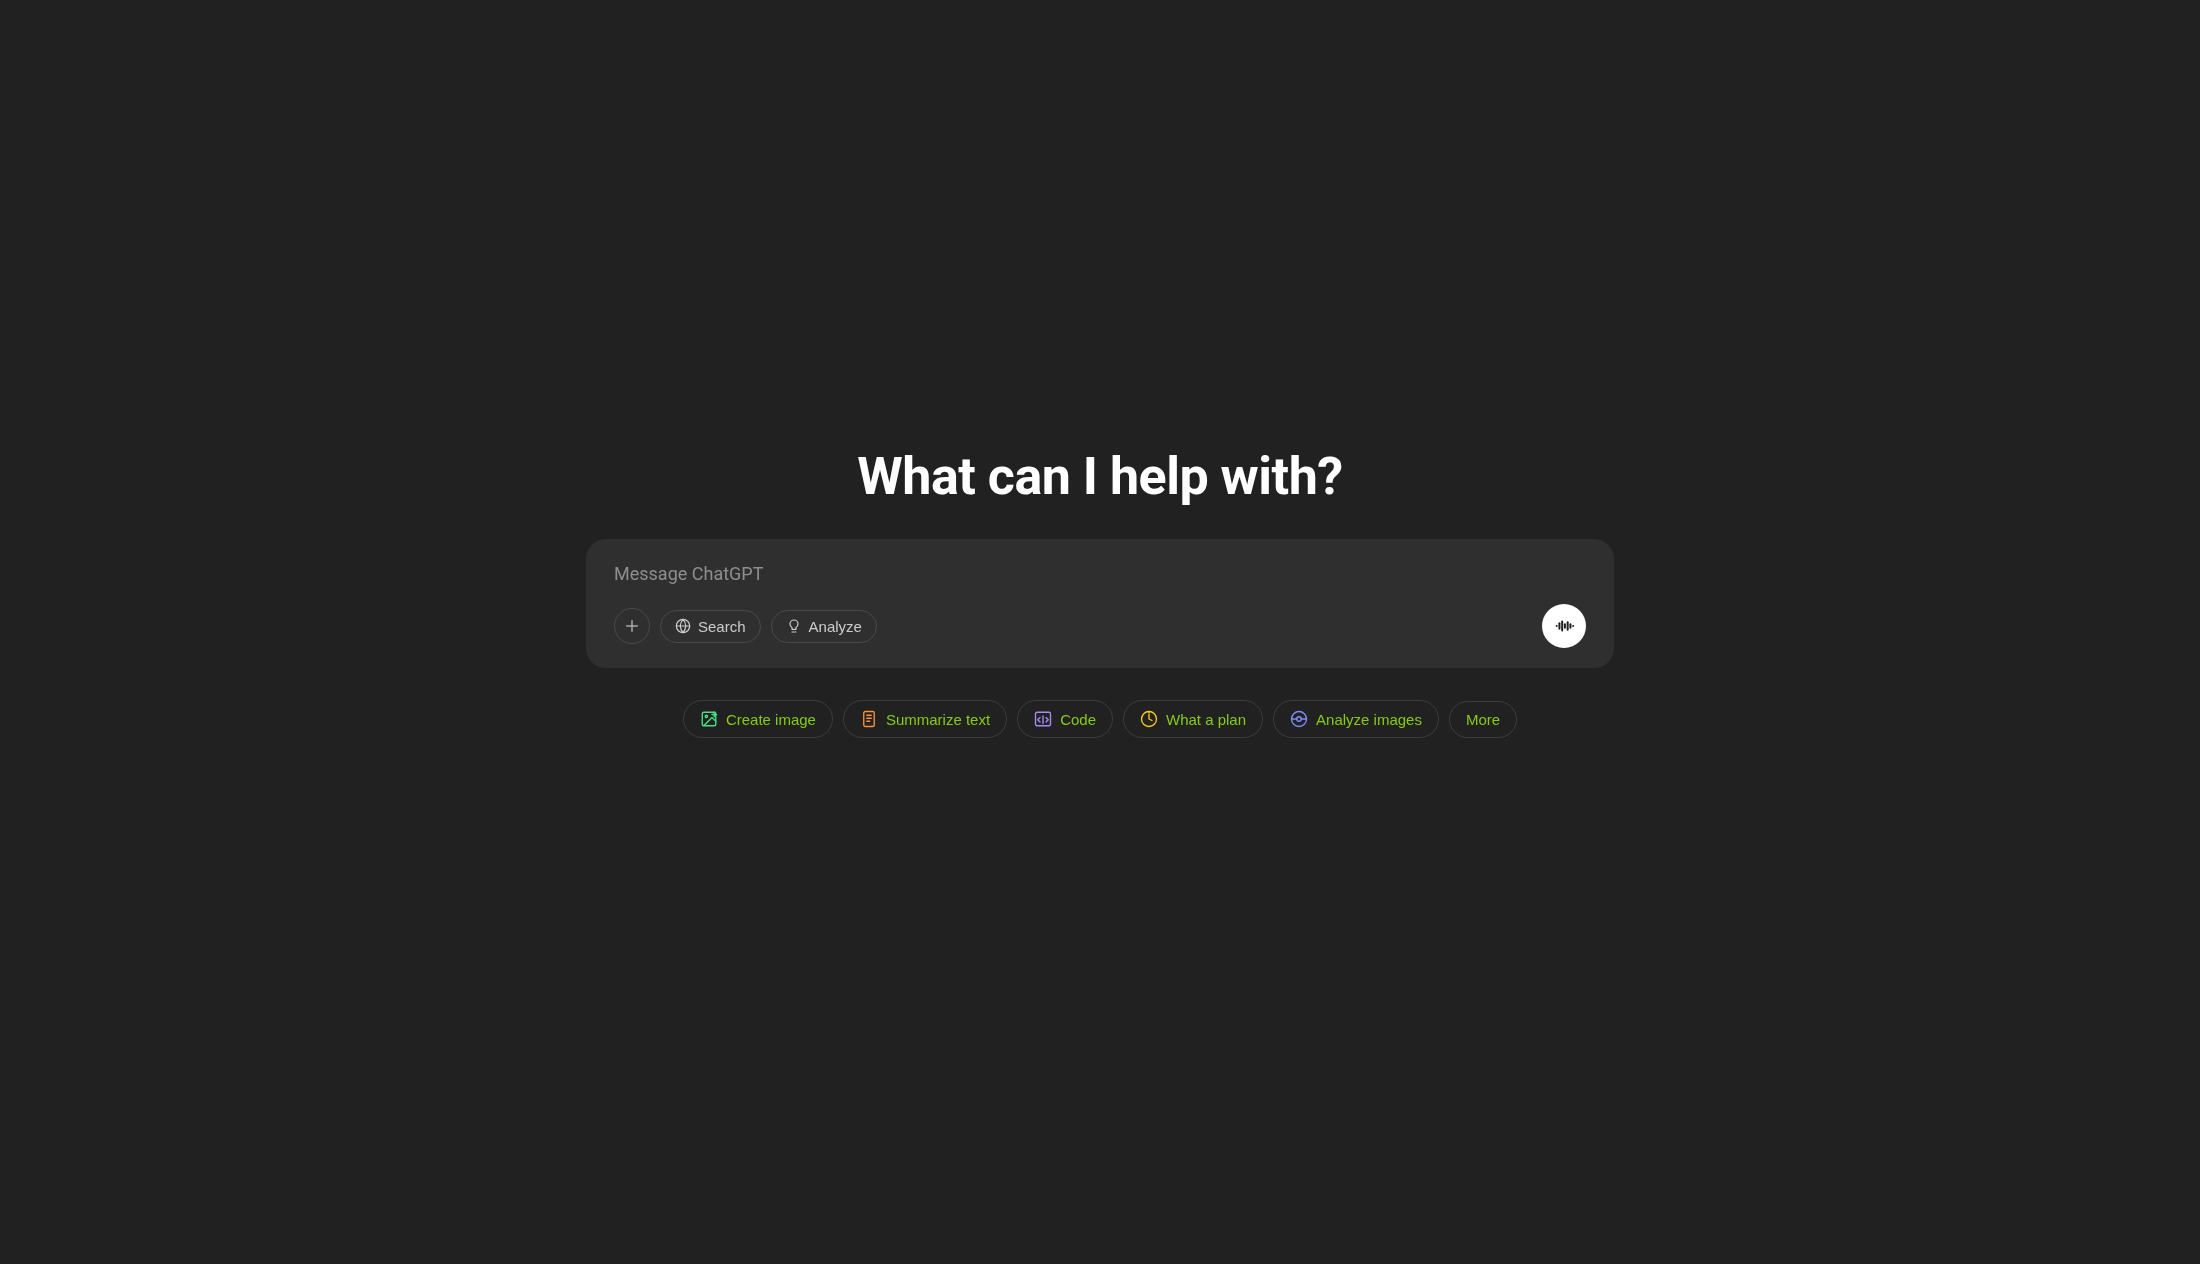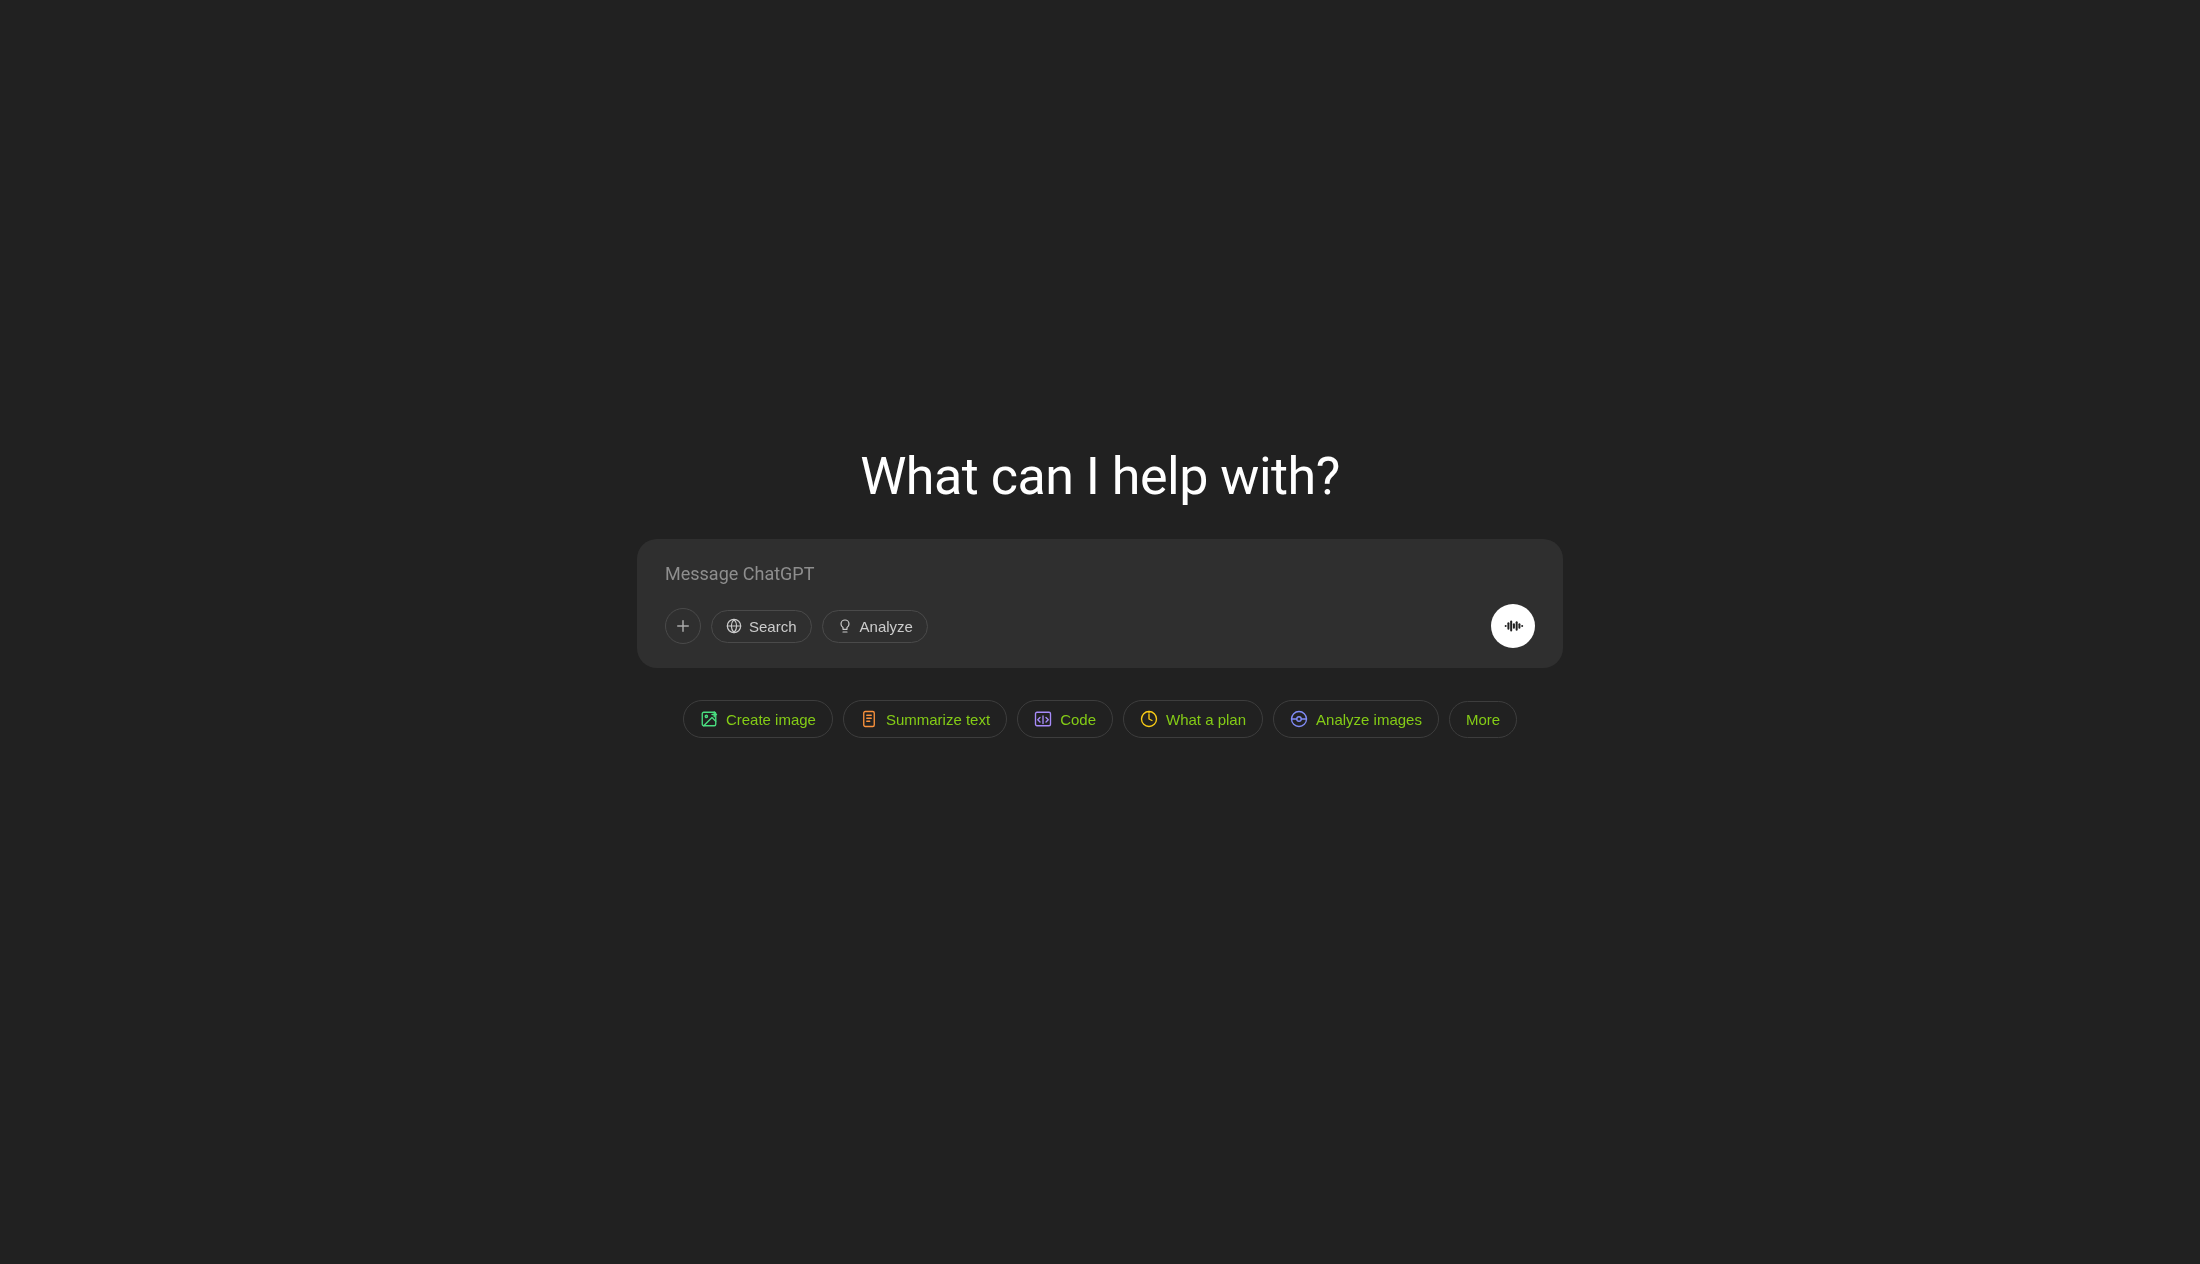--- a/index.html
+++ b/index.html
@@ -24,26 +24,26 @@
       flex-direction: column;
       align-items: center;
       width: 100%;
       gap: 32px;
       margin-top: -80px;
     }
 
     .heading {
       color: #ffffff;
       font-size: 52px;
-      font-weight: 400;
+      font-weight: 700;
       letter-spacing: -0.5px;
     }
 
     .input-box {
-      width: 926px;
+      width: 1028px;
       background-color: #2f2f2f;
       border-radius: 20px;
       padding: 24px 28px 20px 28px;
       display: flex;
       flex-direction: column;
       gap: 20px;
     }
 
     .input-placeholder {
       color: #8e8e8e;

